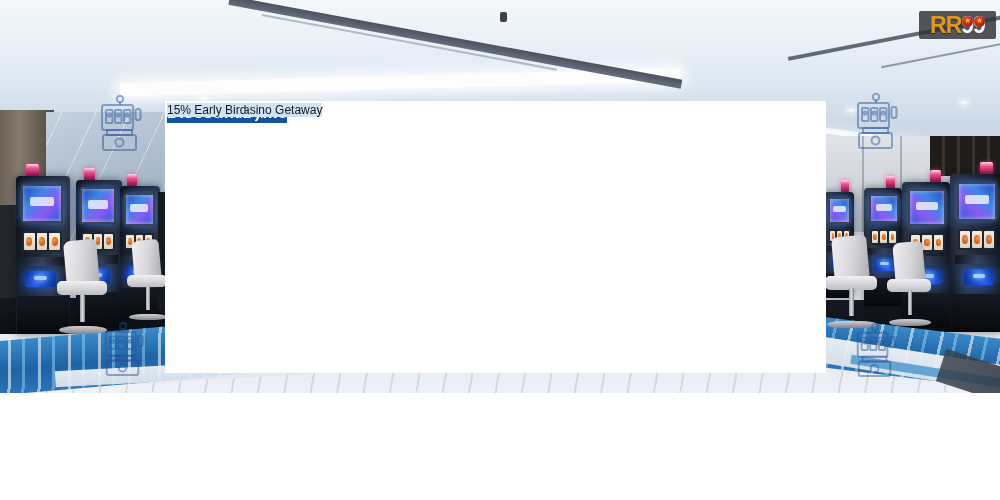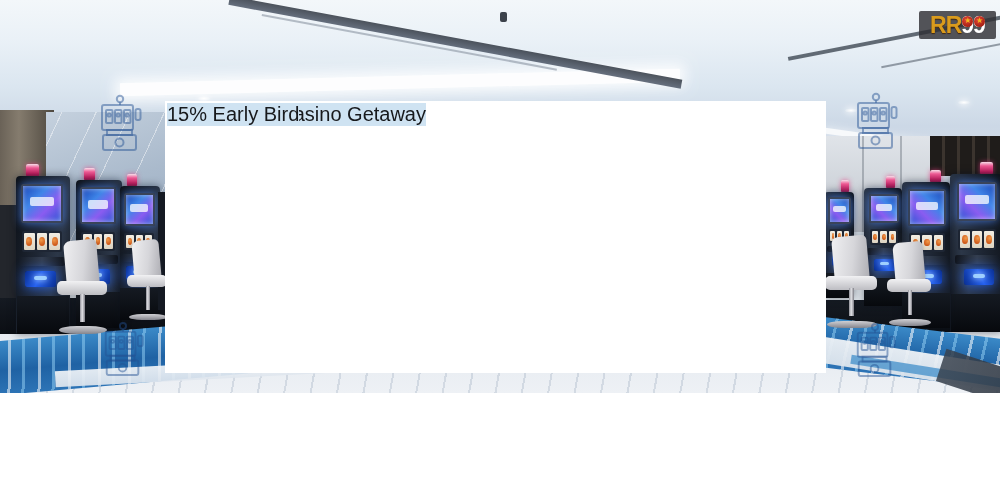--- a/index.html
+++ b/index.html
@@ -119,21 +119,21 @@
   .badge{position:absolute;left:1px;top:2px;width:11px;height:11px;border-radius:50%;
     background:radial-gradient(circle at 40% 35%,#e0473a,#a31d10 75%);
     display:flex;align-items:center;justify-content:center;
     font-size:8px;color:#f2b71e;line-height:1;}
 
   
   .pkg-table{position:absolute;left:165px;top:101px;border:2px solid #fff;background:#fff;
     display:grid;grid-template-columns:235px 206px 210px;
     grid-template-rows:37px repeat(6,36.5px);gap:2px 3px;}
   .cell{display:flex;align-items:center;justify-content:center;text-align:center;
-    font-size:20px;color:#17191c;background:#fff;}
+    font-size:12px;color:#17191c;background:#fff;}
   .th{background:#16539a;color:#fff;font-weight:bold;font-size:17px;}
   .alt{background:#cfe3f2;}
 </style>
 </head>
 <body>
 
 <div class="page">
   <div class="scene">
 
     <div class="led-band"></div>

